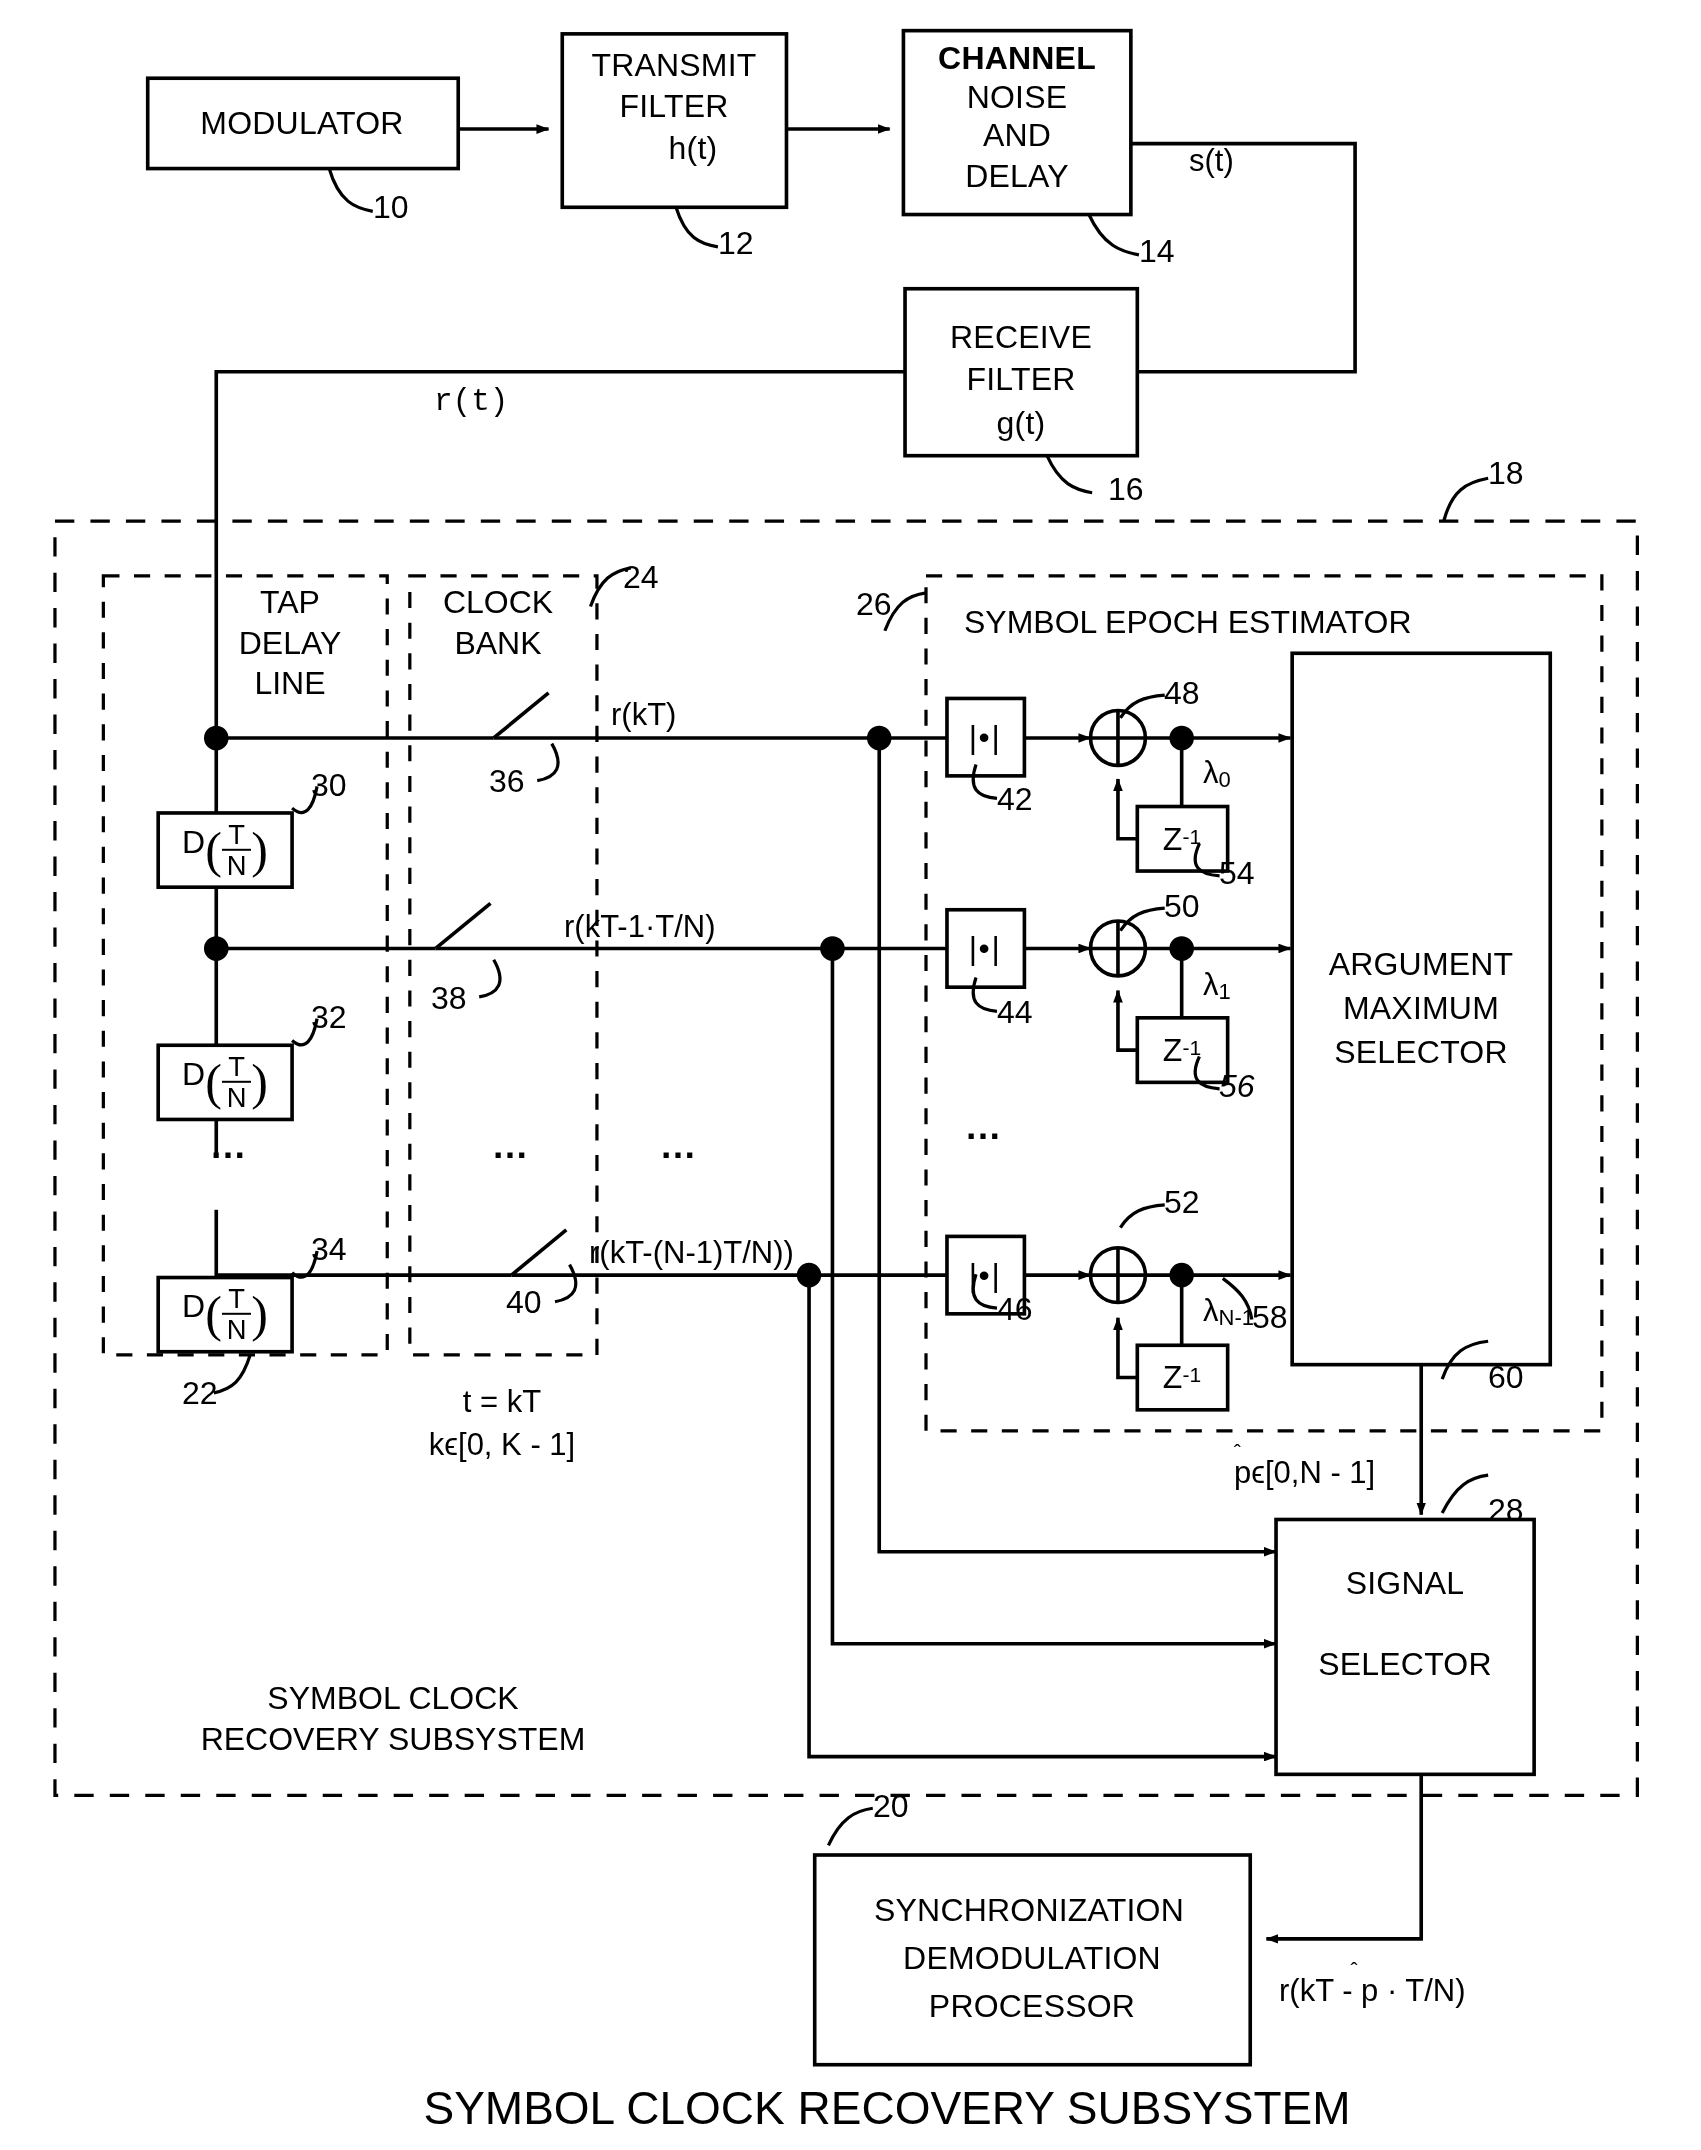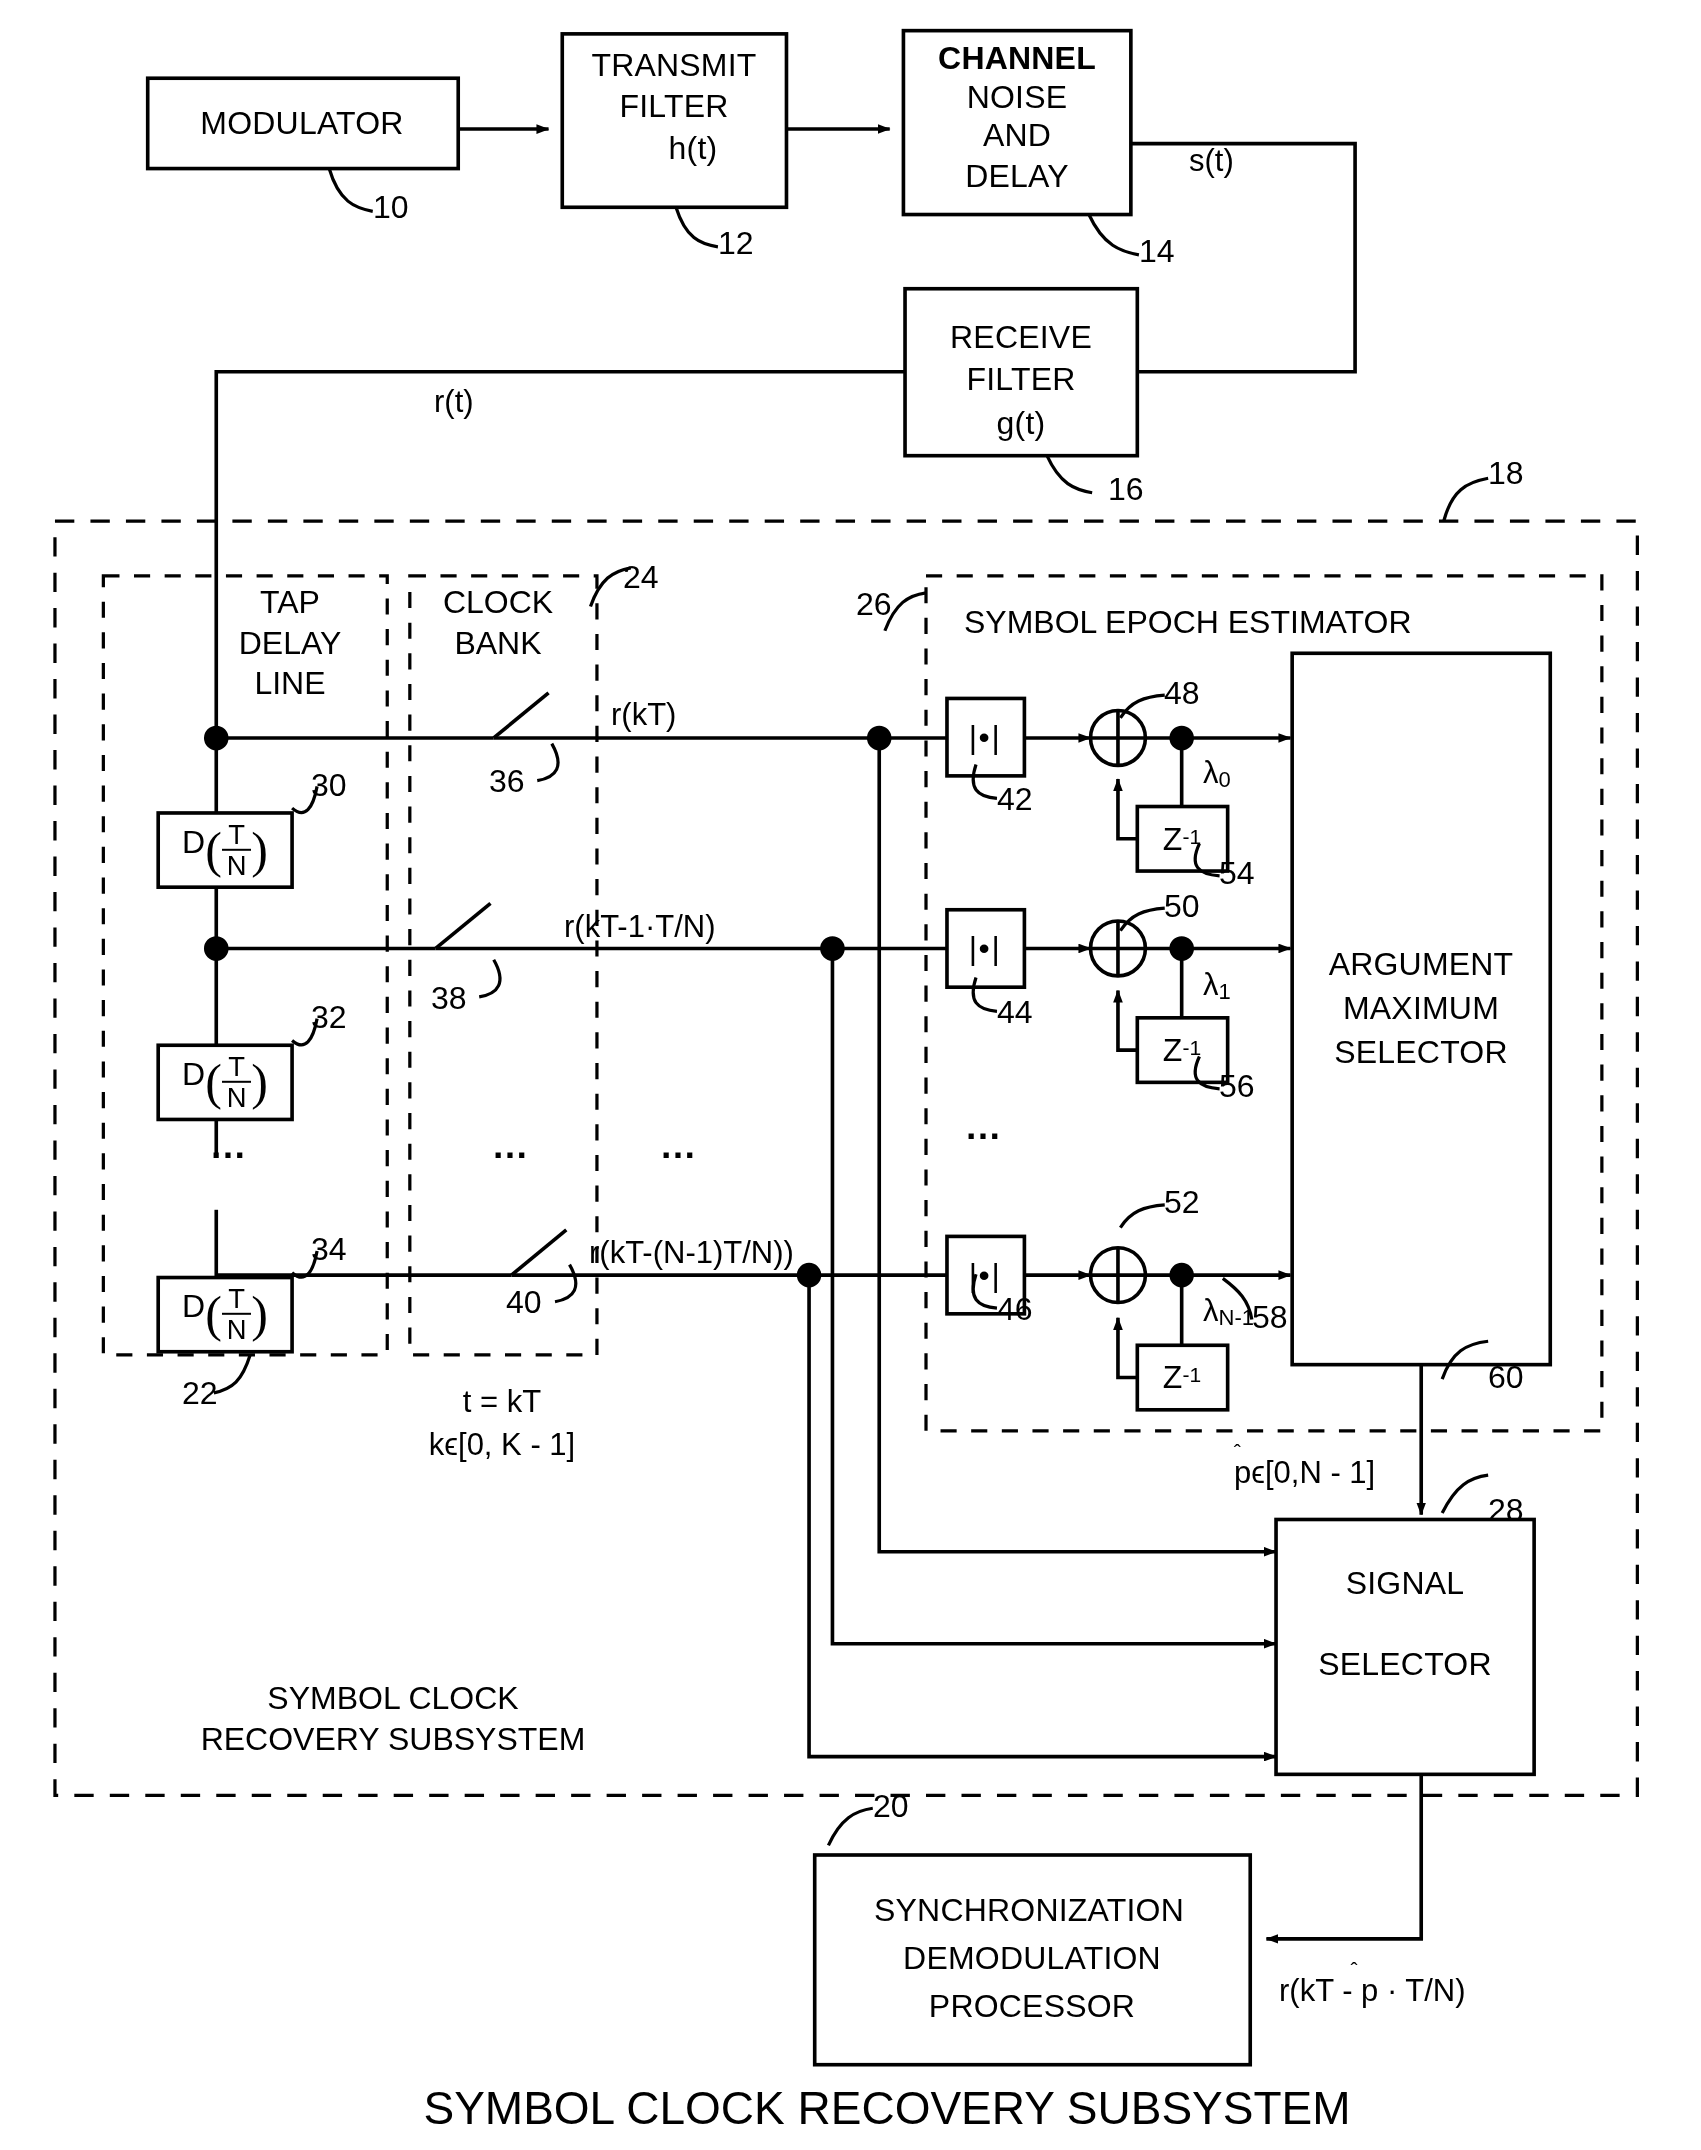--- a/index.html
+++ b/index.html
@@ -185,21 +185,21 @@
 <div class="lbl ctr box-txt" style="left:1021px;top:379px;">FILTER</div>
 <div class="lbl ctr box-txt" style="left:1021px;top:423px;">g(t)</div>
 
 <div class="lbl ref" style="left:373px;top:190px;">10</div>
 <div class="lbl ref" style="left:718px;top:226px;">12</div>
 <div class="lbl ref" style="left:1139px;top:234px;">14</div>
 <div class="lbl ref" style="left:1092px;top:472px;margin-left:16px;">16</div>
 <div class="lbl ref" style="left:1488px;top:456px;">18</div>
 
 <div class="lbl sig" style="left:1189px;top:144px;">s(t)</div>
-<div class="lbl sig" style="left:434px;top:385px;">r(t)</div>
+<div class="lbl sig" style="left:434px;top:385px;font-family:Liberation Mono, monospace;">r(t)</div>
 
 <div class="lbl ctr sec" style="left:290px;top:602px;">TAP</div>
 <div class="lbl ctr sec" style="left:290px;top:643px;">DELAY</div>
 <div class="lbl ctr sec" style="left:290px;top:683px;">LINE</div>
 
 <div class="lbl ctr sec" style="left:498px;top:602px;">CLOCK</div>
 <div class="lbl ctr sec" style="left:498px;top:643px;">BANK</div>
 
 <div class="lbl sec" style="left:964px;top:605px;">SYMBOL EPOCH ESTIMATOR</div>
 
@@ -248,21 +248,21 @@
   <span class="box-txt">Z</span><span class="sup">-1</span>
 </div>
 <div class="lbl ctr" style="left:1182px;top:1050px;">
   <span class="box-txt">Z</span><span class="sup">-1</span>
 </div>
 <div class="lbl ctr" style="left:1182px;top:1377px;">
   <span class="box-txt">Z</span><span class="sup">-1</span>
 </div>
 
 <div class="lbl ref" style="left:1219px;top:856px;">54</div>
-<div class="lbl ref" style="left:1219px;top:1069px;">56</div>
+<div class="lbl ref" style="left:1219px;top:1069px;font-style:italic;">56</div>
 <div class="lbl ref" style="left:1252px;top:1300px;">58</div>
 
 <div class="lbl" style="left:1203px;top:756px;">
   <span class="sig">λ</span><span class="sub">0</span>
 </div>
 <div class="lbl" style="left:1203px;top:968px;">
   <span class="sig">λ</span><span class="sub">1</span>
 </div>
 <div class="lbl" style="left:1203px;top:1294px;">
   <span class="sig">λ</span><span class="sub">N-1</span>

